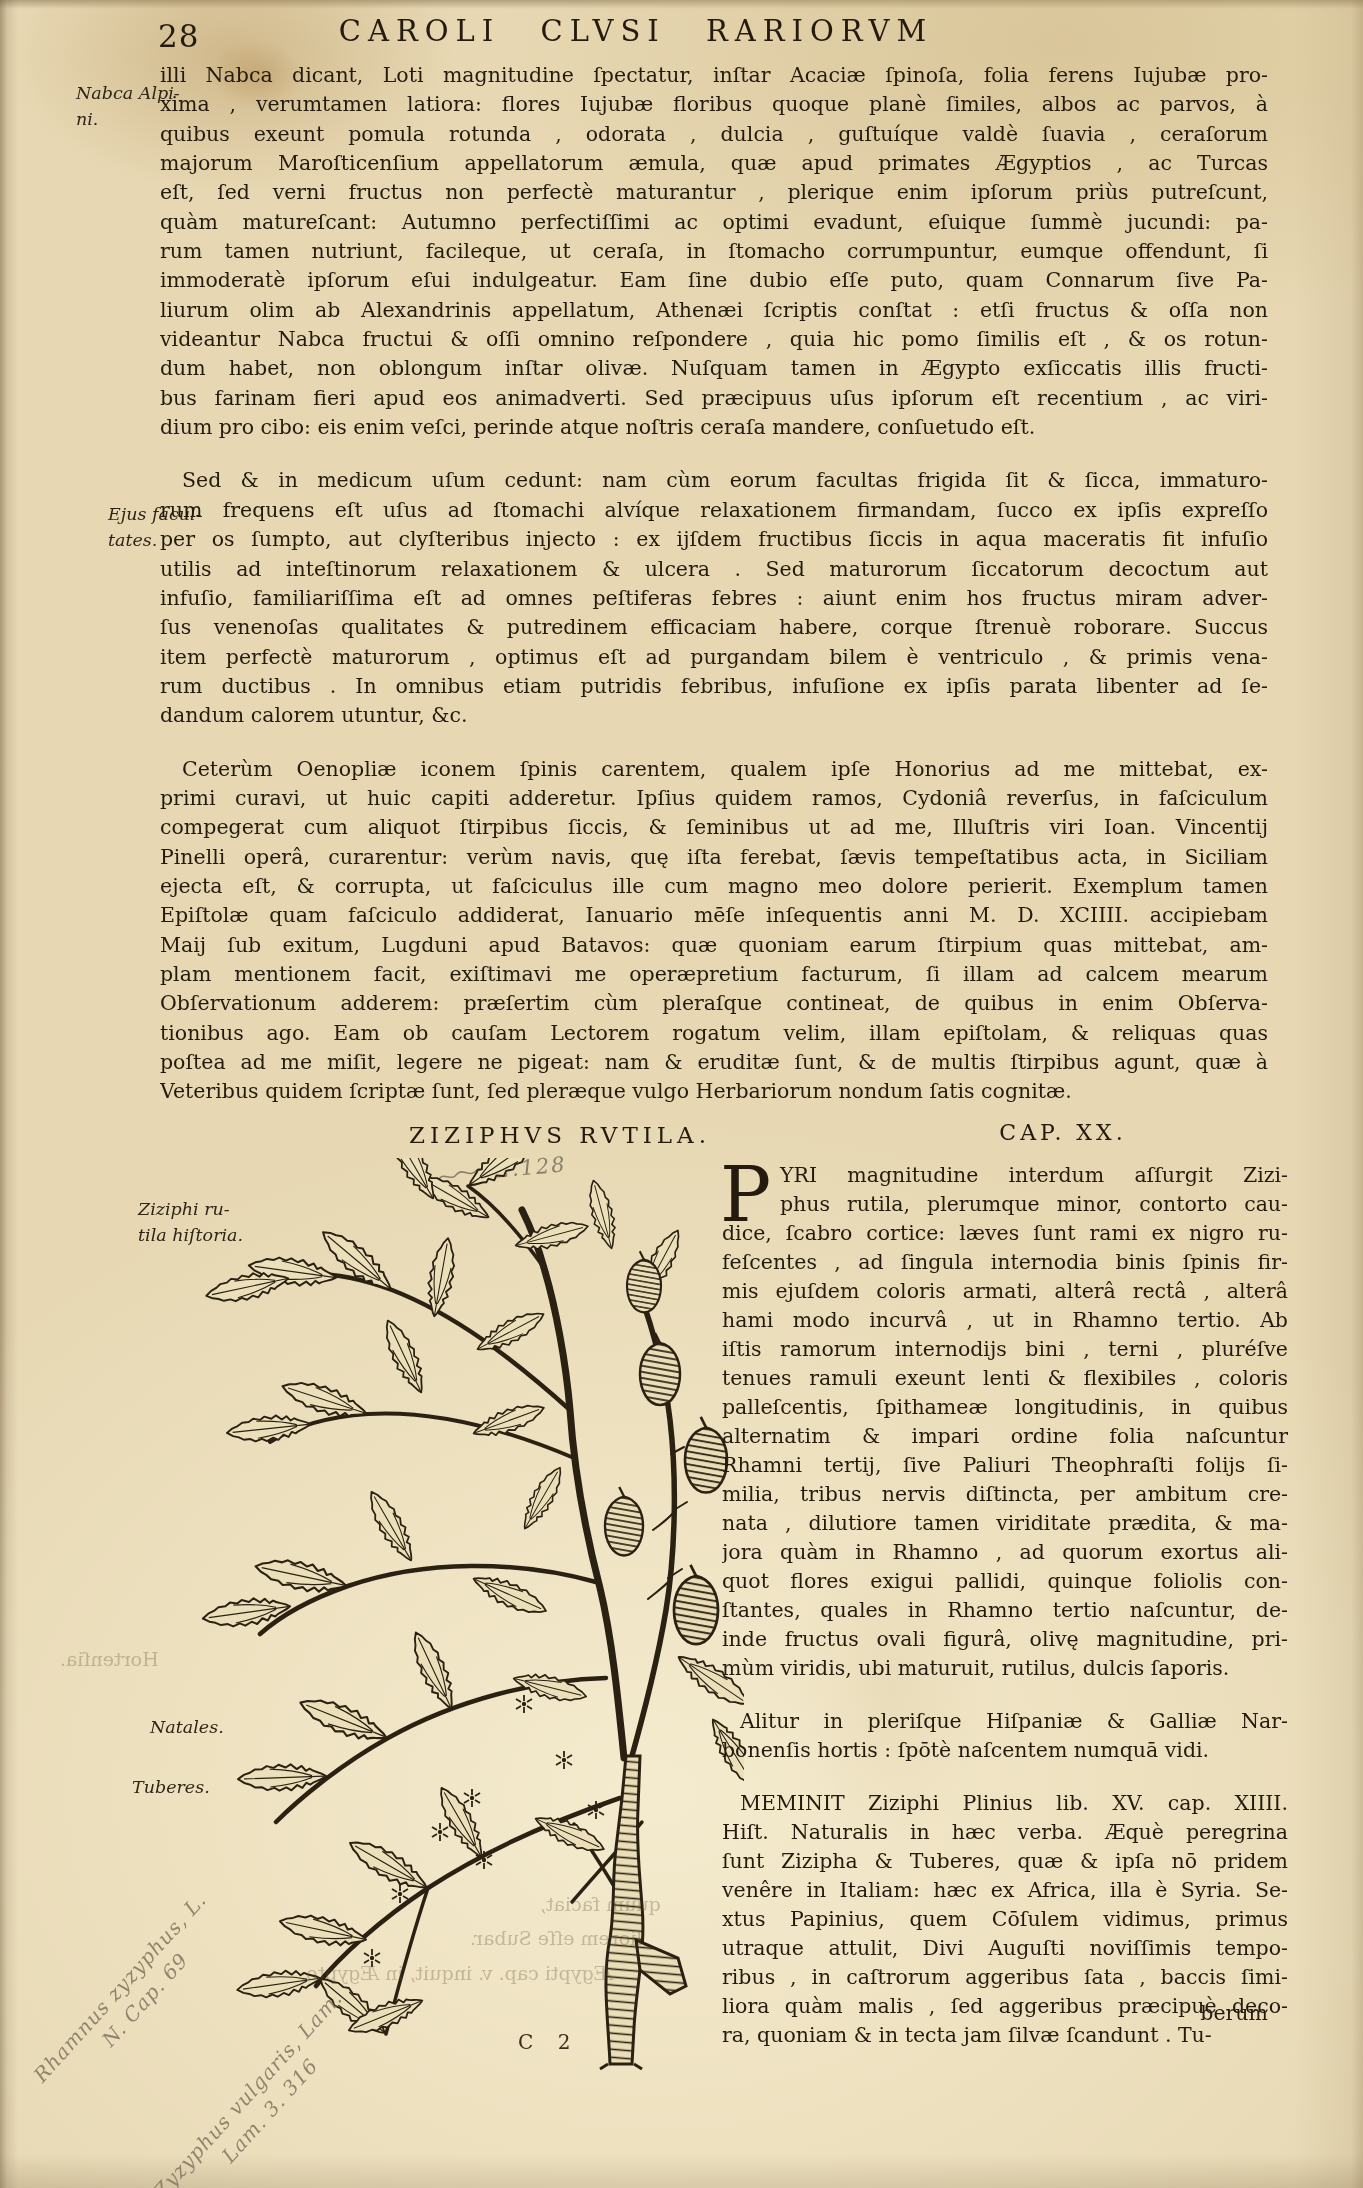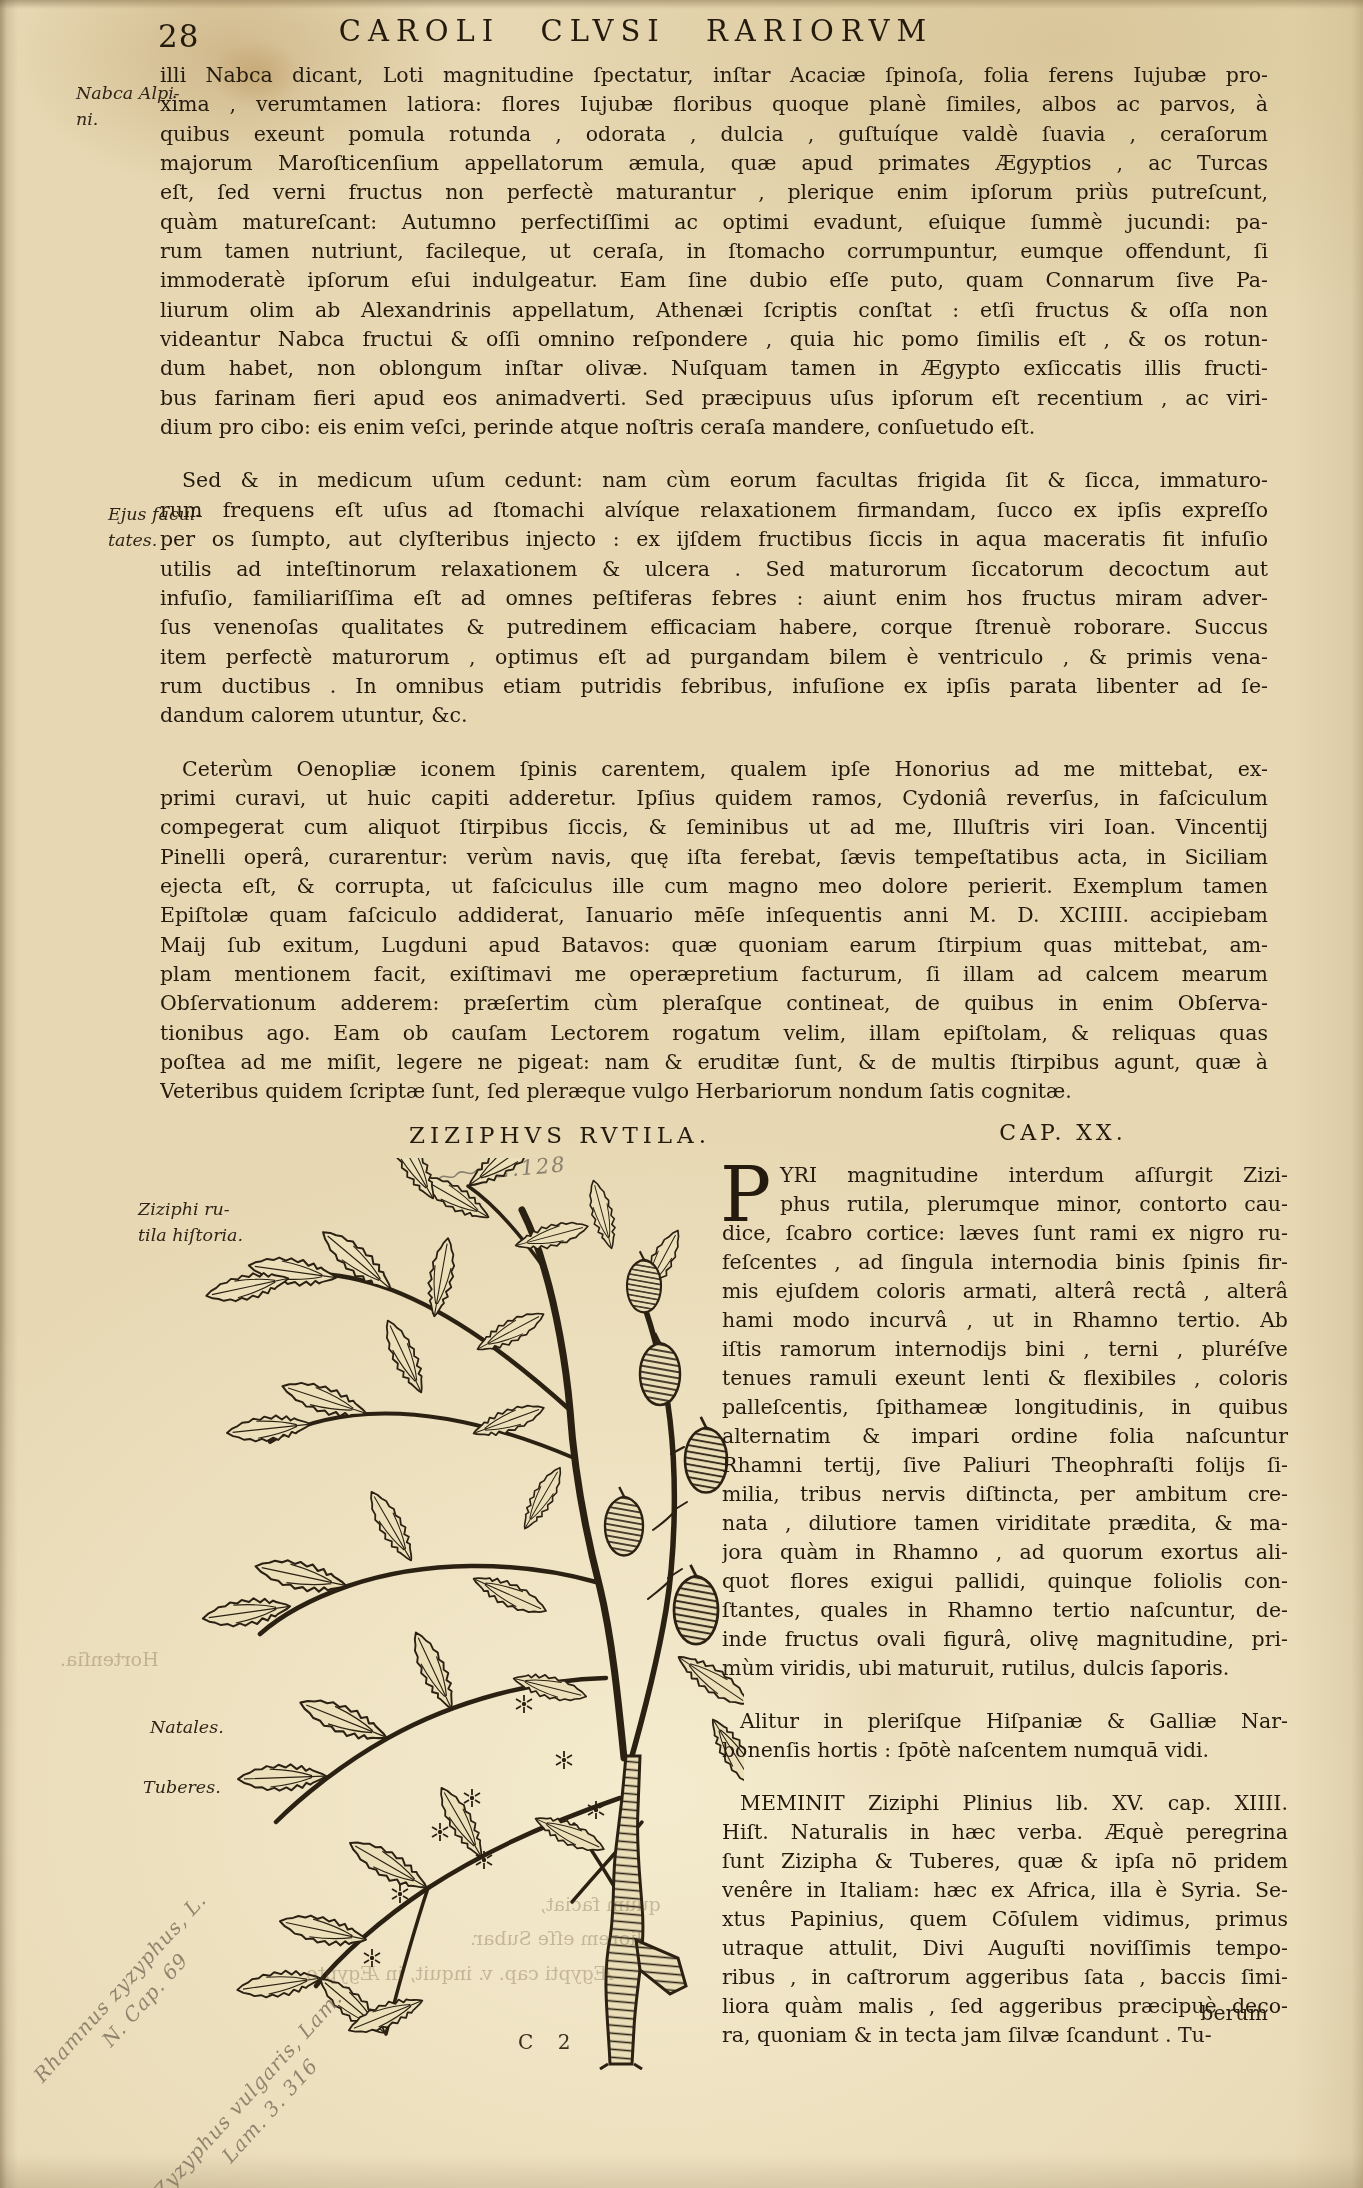--- a/index.html
+++ b/index.html
@@ -37,21 +37,21 @@
   .sec-chap{left:978px;top:1120px;width:170px;text-align:center;font-size:22px;letter-spacing:4px;}
 
   .rc{left:722px;top:1161px;width:566px;}
   .rc .ln{font-size:20.5px;height:29px;line-height:29px;}
   .rc .para.indent .ln:first-child{text-indent:18px;}
   .rc .para:first-child .ln:nth-child(-n+2){padding-left:58px;}
   .dropcap{left:720px;top:1168px;width:56px;font-size:76px;line-height:54px;}
 
   .mnote{font-style:italic;font-size:17.5px;line-height:26px;color:#2f2517;}
   .mn1{left:76px;top:80px;}  .mn2{left:108px;top:501px;}
-  .mn3{left:138px;top:1196px;} .mn4{left:150px;top:1714px;} .mn5{left:143px;top:1774px;}
+  .mn3{left:138px;top:1196px;} .mn4{left:150px;top:1714px;} .mn5{left:132px;top:1774px;}
 
   .catchword{left:1080px;top:2001px;width:188px;text-align:right;font-size:20.5px;}
   .signature{left:518px;top:2030px;font-size:20px;word-spacing:18px;color:#3a2f1d;}
 
   .hwtop{left:436px;top:1158px;transform:rotate(-5deg);color:#6f695c;
          font-style:italic;font-size:21px;letter-spacing:2px;opacity:.8;}
   .hwtop svg{vertical-align:-2px;}
   .hw{color:#877b66;font-style:italic;font-size:20px;line-height:27px;
       letter-spacing:1px;transform-origin:0 0;transform:rotate(-48deg);white-space:nowrap;opacity:.9;}
   .hw1{left:28px;top:2070px;} .hw2{left:148px;top:2186px;}

